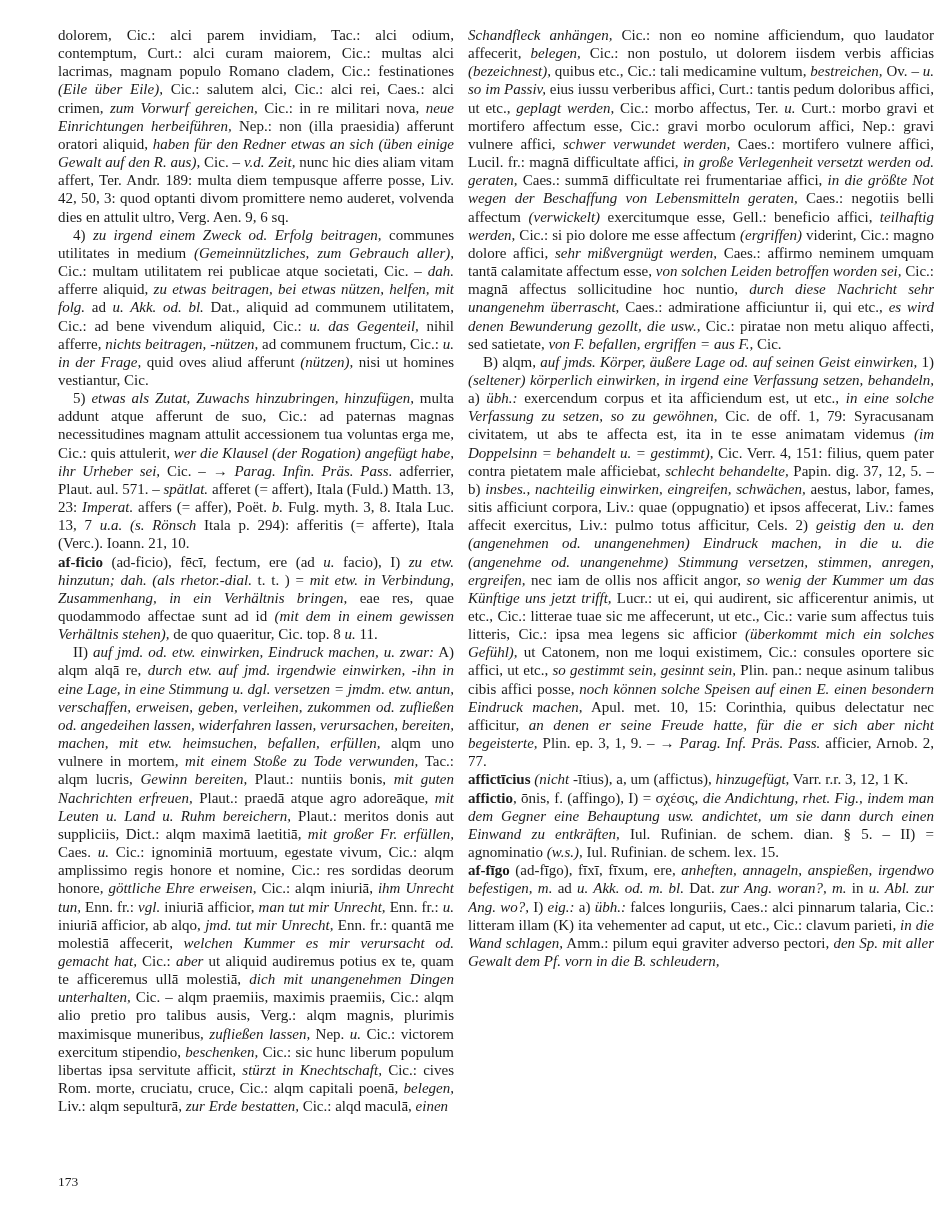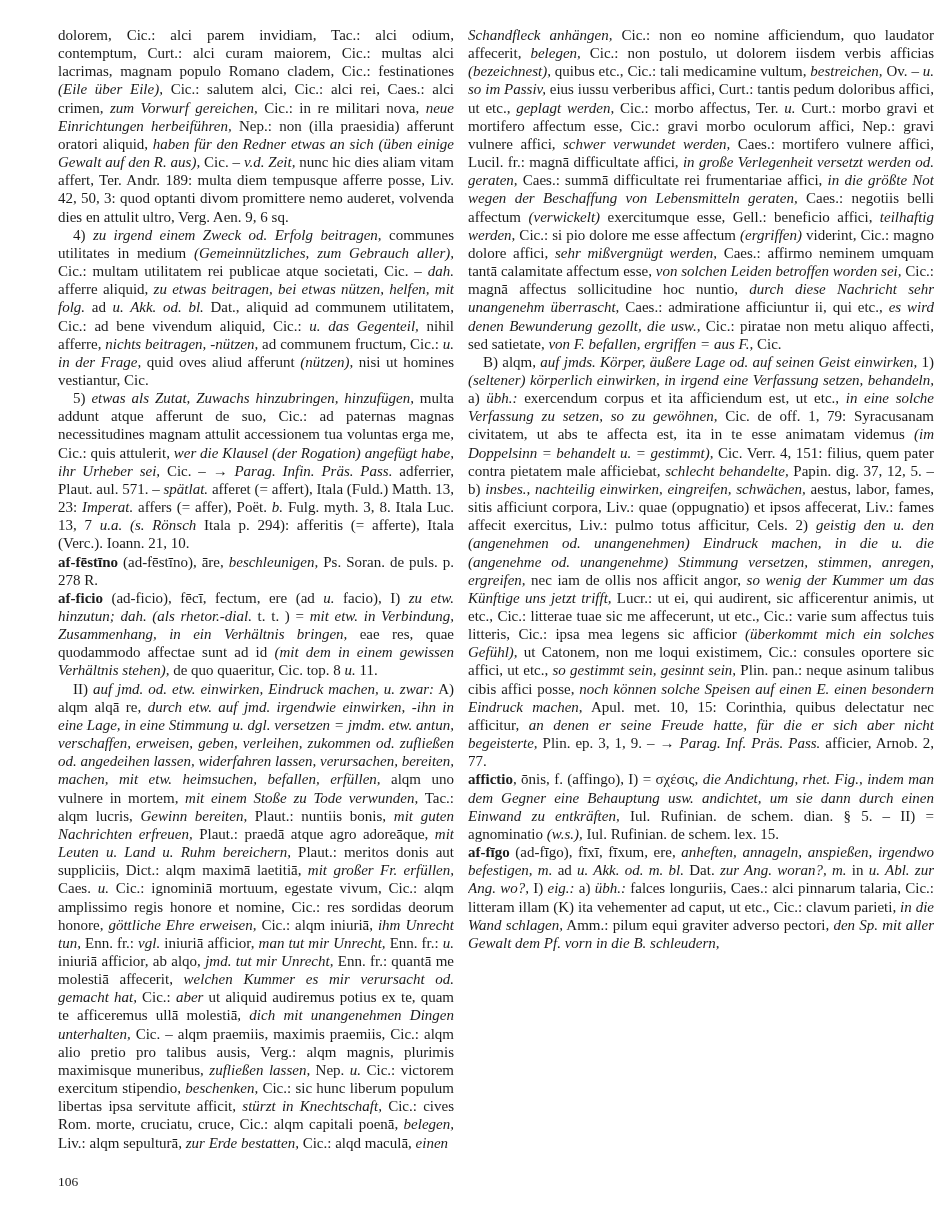--- a/index.html
+++ b/index.html
@@ -53,25 +53,25 @@
 </style>
 </head>
 <body>
 
 <div class="page">
   <div class="columns">
     <div class="col col-left">
         <p class="para">dolorem, Cic.: alci parem invidiam, Tac.: alci odium, contemptum, Curt.: alci curam maiorem, Cic.: multas alci lacrimas, magnam populo Romano cladem, Cic.: festinationes <span class="i">(Eile über Eile),</span> Cic.: salutem alci, Cic.: alci rei, Caes.: alci crimen, <span class="i">zum Vorwurf gereichen,</span> Cic.: in re militari nova, <span class="i">neue Einrichtungen herbeiführen,</span> Nep.: non (illa praesidia) afferunt oratori aliquid, <span class="i">haben für den Redner etwas an sich (üben einige Gewalt auf den R. aus),</span> Cic. – <span class="i">v.d. Zeit,</span> nunc hic dies aliam vitam affert, Ter. Andr. 189: multa diem tempusque afferre posse, Liv. 42, 50, 3: quod optanti divom promittere nemo auderet, volvenda dies en attulit ultro, Verg. Aen. 9, 6 sq.</p>
         <p class="para indent">4) <span class="i">zu irgend einem Zweck od. Erfolg</span> <span class="bi">beitragen,</span> communes utilitates in medium <span class="i">(Gemeinnützliches, zum Gebrauch aller),</span> Cic.: multam utilitatem rei publicae atque societati, Cic. – <span class="i">dah.</span> afferre aliquid, <span class="bi">zu etwas beitragen, bei etwas nützen, helfen,</span> <span class="i">mit folg.</span> ad <span class="i">u. Akk. od. bl.</span> Dat., aliquid ad communem utilitatem, Cic.: ad bene vivendum aliquid, Cic.: <span class="i">u. das Gegenteil,</span> nihil afferre, <span class="bi">nichts beitragen, -nützen,</span> ad communem fructum, Cic.: <span class="i">u. in der Frage,</span> quid oves aliud afferunt <span class="i">(nützen),</span> nisi ut homines vestiantur, Cic.</p>
         <p class="para indent">5) <span class="i">etwas als Zutat, Zuwachs</span> <span class="bi">hinzubringen, hinzufügen,</span> multa addunt atque afferunt de suo, Cic.: ad paternas magnas necessitudines magnam attulit accessionem tua voluntas erga me, Cic.: quis attulerit, <span class="i">wer die Klausel (der Rogation) angefügt habe, ihr Urheber sei,</span> Cic. – → <span class="i">Parag. Infin. Präs. Pass.</span> adferrier, Plaut. aul. 571. – <span class="i">spätlat.</span> afferet (= affert), Itala (Fuld.) Matth. 13, 23: <span class="i">Imperat.</span> affers (= affer), Poët. <span class="i">b.</span> Fulg. myth. 3, 8. Itala Luc. 13, 7 <span class="i">u.a. (s. Rönsch</span> Itala p. 294): afferitis (= afferte), Itala (Verc.). Ioann. 21, 10.</p>
-        <p class="para"><span class="b">af-fēstīno</span> (ad-fēstīno), āre, <span class="bi">beschleunigen,</span> Ps. Soran. de puls. p. 278 R.</p>
         <p class="para"><span class="b">af-ficio</span> (ad-ficio), fēcī, fectum, ere (ad <span class="i">u.</span> facio), I) <span class="i">zu etw.</span> <span class="bi">hinzutun;</span> <span class="i">dah. (als rhetor.-dial.</span> t. t. ) = <span class="i">mit etw.</span> <span class="bi">in Verbindung, Zusammenhang, in ein Verhältnis bringen,</span> eae res, quae quodammodo affectae sunt ad id <span class="i">(mit dem in einem gewissen Verhältnis stehen),</span> de quo quaeritur, Cic. top. 8 <span class="i">u.</span> 11.</p>
         <p class="para indent">II) <span class="i">auf jmd. od. etw.</span> <span class="bi">einwirken, Eindruck machen,</span> <span class="i">u. zwar:</span> A) alqm alqā re, <span class="i">durch etw. auf jmd. irgendwie einwirken, -ihn in eine Lage, in eine Stimmung u. dgl. versetzen = jmdm. etw.</span> <span class="bi">antun, verschaffen, erweisen, geben, verleihen, zukommen</span> <span class="i">od.</span> <span class="bi">zufließen</span> <span class="i">od.</span> <span class="bi">angedeihen lassen, widerfahren lassen, verursachen, bereiten, machen,</span> <span class="i">mit etw.</span> <span class="bi">heimsuchen, befallen, erfüllen,</span> alqm uno vulnere in mortem, <span class="i">mit einem Stoße zu Tode verwunden,</span> Tac.: alqm lucris, <span class="i">Gewinn bereiten,</span> Plaut.: nuntiis bonis, <span class="i">mit guten Nachrichten erfreuen,</span> Plaut.: praedā atque agro adoreāque, <span class="i">mit Leuten u. Land u. Ruhm bereichern,</span> Plaut.: meritos donis aut suppliciis, Dict.: alqm maximā laetitiā, <span class="i">mit großer Fr. erfüllen,</span> Caes. <span class="i">u.</span> Cic.: ignominiā mortuum, egestate vivum, Cic.: alqm amplissimo regis honore et nomine, Cic.: res sordidas deorum honore, <span class="i">göttliche Ehre erweisen,</span> Cic.: alqm iniuriā, <span class="i">ihm Unrecht tun,</span> Enn. fr.: <span class="i">vgl.</span> iniuriā afficior, <span class="i">man tut mir Unrecht,</span> Enn. fr.: <span class="i">u.</span> iniuriā afficior, ab alqo, <span class="i">jmd. tut mir Unrecht,</span> Enn. fr.: quantā me molestiā affecerit, <span class="i">welchen Kummer es mir verursacht od. gemacht hat,</span> Cic.: <span class="i">aber</span> ut aliquid audiremus potius ex te, quam te afficeremus ullā molestiā, <span class="i">dich mit unangenehmen Dingen unterhalten,</span> Cic. – alqm praemiis, maximis praemiis, Cic.: alqm alio pretio pro talibus ausis, Verg.: alqm magnis, plurimis maximisque muneribus, <span class="i">zufließen lassen,</span> Nep. <span class="i">u.</span> Cic.: victorem exercitum stipendio, <span class="i">beschenken,</span> Cic.: sic hunc liberum populum libertas ipsa servitute afficit, <span class="i">stürzt in Knechtschaft,</span> Cic.: cives Rom. morte, cruciatu, cruce, Cic.: alqm capitali poenā, <span class="i">belegen,</span> Liv.: alqm sepulturā, <span class="i">zur Erde bestatten,</span> Cic.: alqd maculā, <span class="i">einen</span></p>
       </div>
     <div class="col col-right">
         <p class="para"><span class="i">Schandfleck anhängen,</span> Cic.: non eo nomine afficiendum, quo laudator affecerit, <span class="i">belegen,</span> Cic.: non postulo, ut dolorem iisdem verbis afficias <span class="i">(bezeichnest),</span> quibus etc., Cic.: tali medicamine vultum, <span class="i">bestreichen,</span> Ov. – <span class="i">u. so im Passiv,</span> eius iussu verberibus affici, Curt.: tantis pedum doloribus affici, ut etc., <span class="i">geplagt werden,</span> Cic.: morbo affectus, Ter. <span class="i">u.</span> Curt.: morbo gravi et mortifero affectum esse, Cic.: gravi morbo oculorum affici, Nep.: gravi vulnere affici, <span class="i">schwer verwundet werden,</span> Caes.: mortifero vulnere affici, Lucil. fr.: magnā difficultate affici, <span class="i">in große Verlegenheit versetzt werden od. geraten,</span> Caes.: summā difficultate rei frumentariae affici, <span class="i">in die größte Not wegen der Beschaffung von Lebensmitteln geraten,</span> Caes.: negotiis belli affectum <span class="i">(verwickelt)</span> exercitumque esse, Gell.: beneficio affici, <span class="i">teilhaftig werden,</span> Cic.: si pio dolore me esse affectum <span class="i">(ergriffen)</span> viderint, Cic.: magno dolore affici, <span class="i">sehr mißvergnügt werden,</span> Caes.: affirmo neminem umquam tantā calamitate affectum esse, <span class="i">von solchen Leiden betroffen worden sei,</span> Cic.: magnā affectus sollicitudine hoc nuntio, <span class="i">durch diese Nachricht sehr unangenehm überrascht,</span> Caes.: admiratione afficiuntur ii, qui etc., <span class="i">es wird denen Bewunderung gezollt, die usw.,</span> Cic.: piratae non metu aliquo affecti, sed satietate, <span class="i">von F. befallen, ergriffen = aus F.,</span> Cic.</p>
         <p class="para indent">B) alqm, <span class="i">auf jmds. Körper, äußere Lage od. auf seinen Geist einwirken,</span> 1) <span class="i">(seltener) körperlich</span> <span class="bi">einwirken, in irgend eine Verfassung setzen, behandeln,</span> a) <span class="i">übh.:</span> exercendum corpus et ita afficiendum est, ut etc., <span class="i">in eine solche Verfassung zu setzen, so zu gewöhnen,</span> Cic. de off. 1, 79: Syracusanam civitatem, ut abs te affecta est, ita in te esse animatam videmus <span class="i">(im Doppelsinn = behandelt u. = gestimmt),</span> Cic. Verr. 4, 151: filius, quem pater contra pietatem male afficiebat, <span class="i">schlecht behandelte,</span> Papin. dig. 37, 12, 5. – b) <span class="i">insbes.,</span> <span class="bi">nachteilig einwirken, eingreifen, schwächen,</span> aestus, labor, fames, sitis afficiunt corpora, Liv.: quae (oppugnatio) et ipsos affecerat, Liv.: fames affecit exercitus, Liv.: pulmo totus afficitur, Cels. 2) <span class="i">geistig den u. den (angenehmen od. unangenehmen)</span> <span class="bi">Eindruck machen, in</span> <span class="i">die u. die (angenehme od. unangenehme)</span> <span class="bi">Stimmung versetzen, stimmen, anregen, ergreifen,</span> nec iam de ollis nos afficit angor, <span class="i">so wenig der Kummer um das Künftige uns jetzt trifft,</span> Lucr.: ut ei, qui audirent, sic afficerentur animis, ut etc., Cic.: litterae tuae sic me affecerunt, ut etc., Cic.: varie sum affectus tuis litteris, Cic.: ipsa mea legens sic afficior <span class="i">(überkommt mich ein solches Gefühl),</span> ut Catonem, non me loqui existimem, Cic.: consules oportere sic affici, ut etc., <span class="i">so gestimmt sein, gesinnt sein,</span> Plin. pan.: neque asinum talibus cibis affici posse, <span class="i">noch können solche Speisen auf einen E. einen besondern Eindruck machen,</span> Apul. met. 10, 15: Corinthia, quibus delectatur nec afficitur, <span class="i">an denen er seine Freude hatte, für die er sich aber nicht begeisterte,</span> Plin. ep. 3, 1, 9. – → <span class="i">Parag. Inf. Präs. Pass.</span> afficier, Arnob. 2, 77.</p>
+        <p class="para"><span class="b">affictīcius</span> <span class="i">(nicht</span> -ītius), a, um (affictus), <span class="bi">hinzugefügt,</span> Varr. r.r. 3, 12, 1 K.</p>
         <p class="para"><span class="b">affictio</span>, ōnis, f. (affingo), I) = σχέσις, <span class="i">die</span> <span class="bi">Andichtung,</span> <span class="i">rhet. Fig., indem man dem Gegner eine Behauptung usw. andichtet, um sie dann durch einen Einwand zu entkräften,</span> Iul. Rufinian. de schem. dian. § 5. – II) = agnominatio <span class="i">(w.s.),</span> Iul. Rufinian. de schem. lex. 15.</p>
         <p class="para"><span class="b">af-fīgo</span> (ad-fīgo), fīxī, fīxum, ere, <span class="bi">anheften, annageln, anspießen,</span> <span class="i">irgendwo</span> <span class="bi">befestigen,</span> <span class="i">m.</span> ad <span class="i">u. Akk. od. m. bl.</span> Dat. <span class="i">zur Ang.</span> <span class="bi">woran?,</span> <span class="i">m.</span> in <span class="i">u. Abl. zur Ang.</span> <span class="bi">wo?,</span> I) <span class="i">eig.:</span> a) <span class="i">übh.:</span> falces longuriis, Caes.: alci pinnarum talaria, Cic.: litteram illam (K) ita vehementer ad caput, ut etc., Cic.: clavum parieti, <span class="i">in die Wand schlagen,</span> Amm.: pilum equi graviter adverso pectori, <span class="i">den Sp. mit aller Gewalt dem Pf. vorn in die B. schleudern,</span></p>
       </div>
   </div>
-  <div class="page-number">106</div>
+  <div class="page-number">173</div>
 </div>
 
 </body></html>

